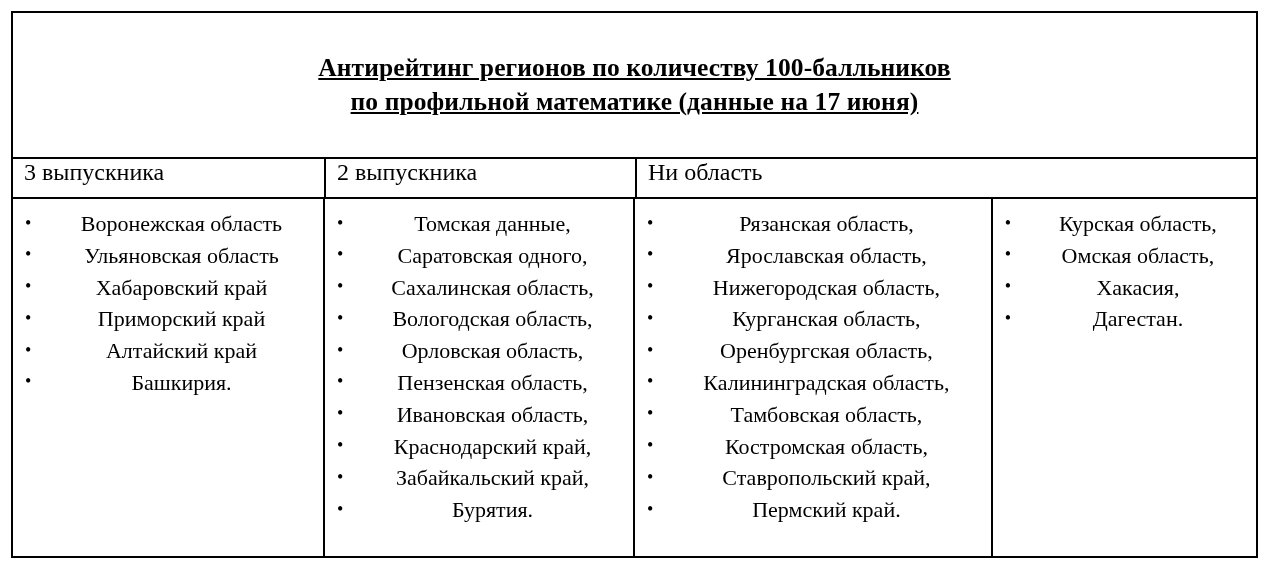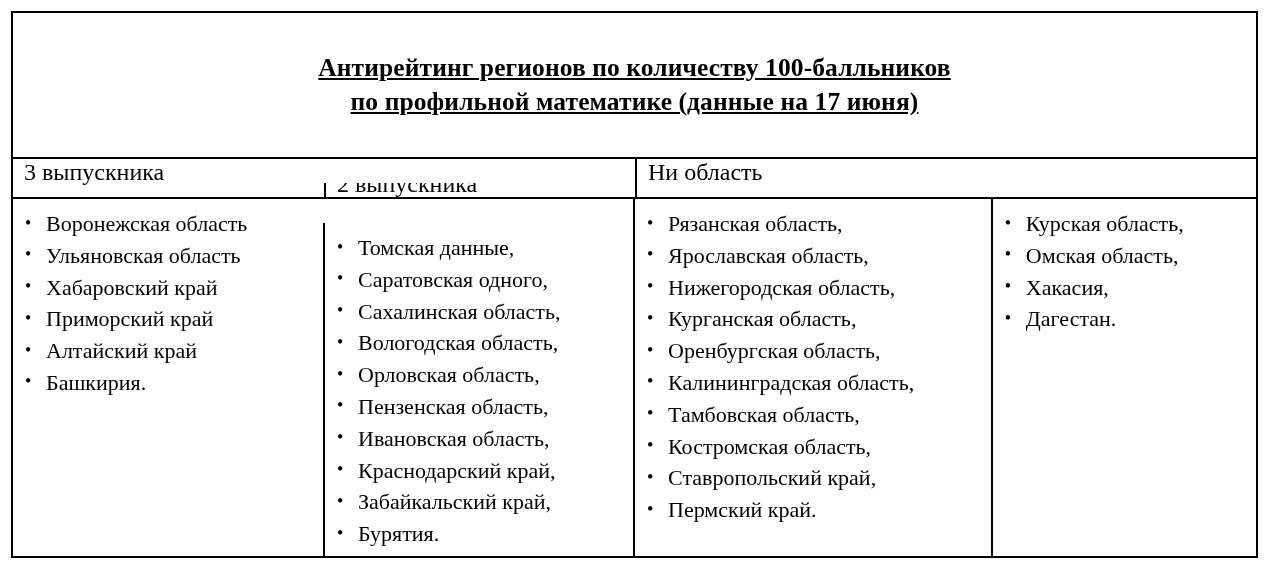--- a/index.html
+++ b/index.html
@@ -80,33 +80,34 @@
   }
   .header-cell + .header-cell {
     border-left: 2px solid #000000;
   }
 
   
   .body-row {
     display: flex;
     flex: 1 1 auto;
     min-height: 0;
+    text-align: center;
   }
   .body-cell {
     box-sizing: border-box;
     padding: 9px 6px 0 12px;
     overflow: hidden;
   }
   .body-cell + .body-cell {
     border-left: 2px solid #000000;
   }
 
   
   .col-1 { width: 311px; }
-  .col-2 { width: 311px; margin-top: 24px; }
+  .col-2 { width: 311px; }
   .col-3 { width: 359px; }
   .col-4 { width: 266px; }
 
   ul.region-list {
     list-style: none;
     margin: 0;
     padding: 0;
   }
   ul.region-list li {
     position: relative;

